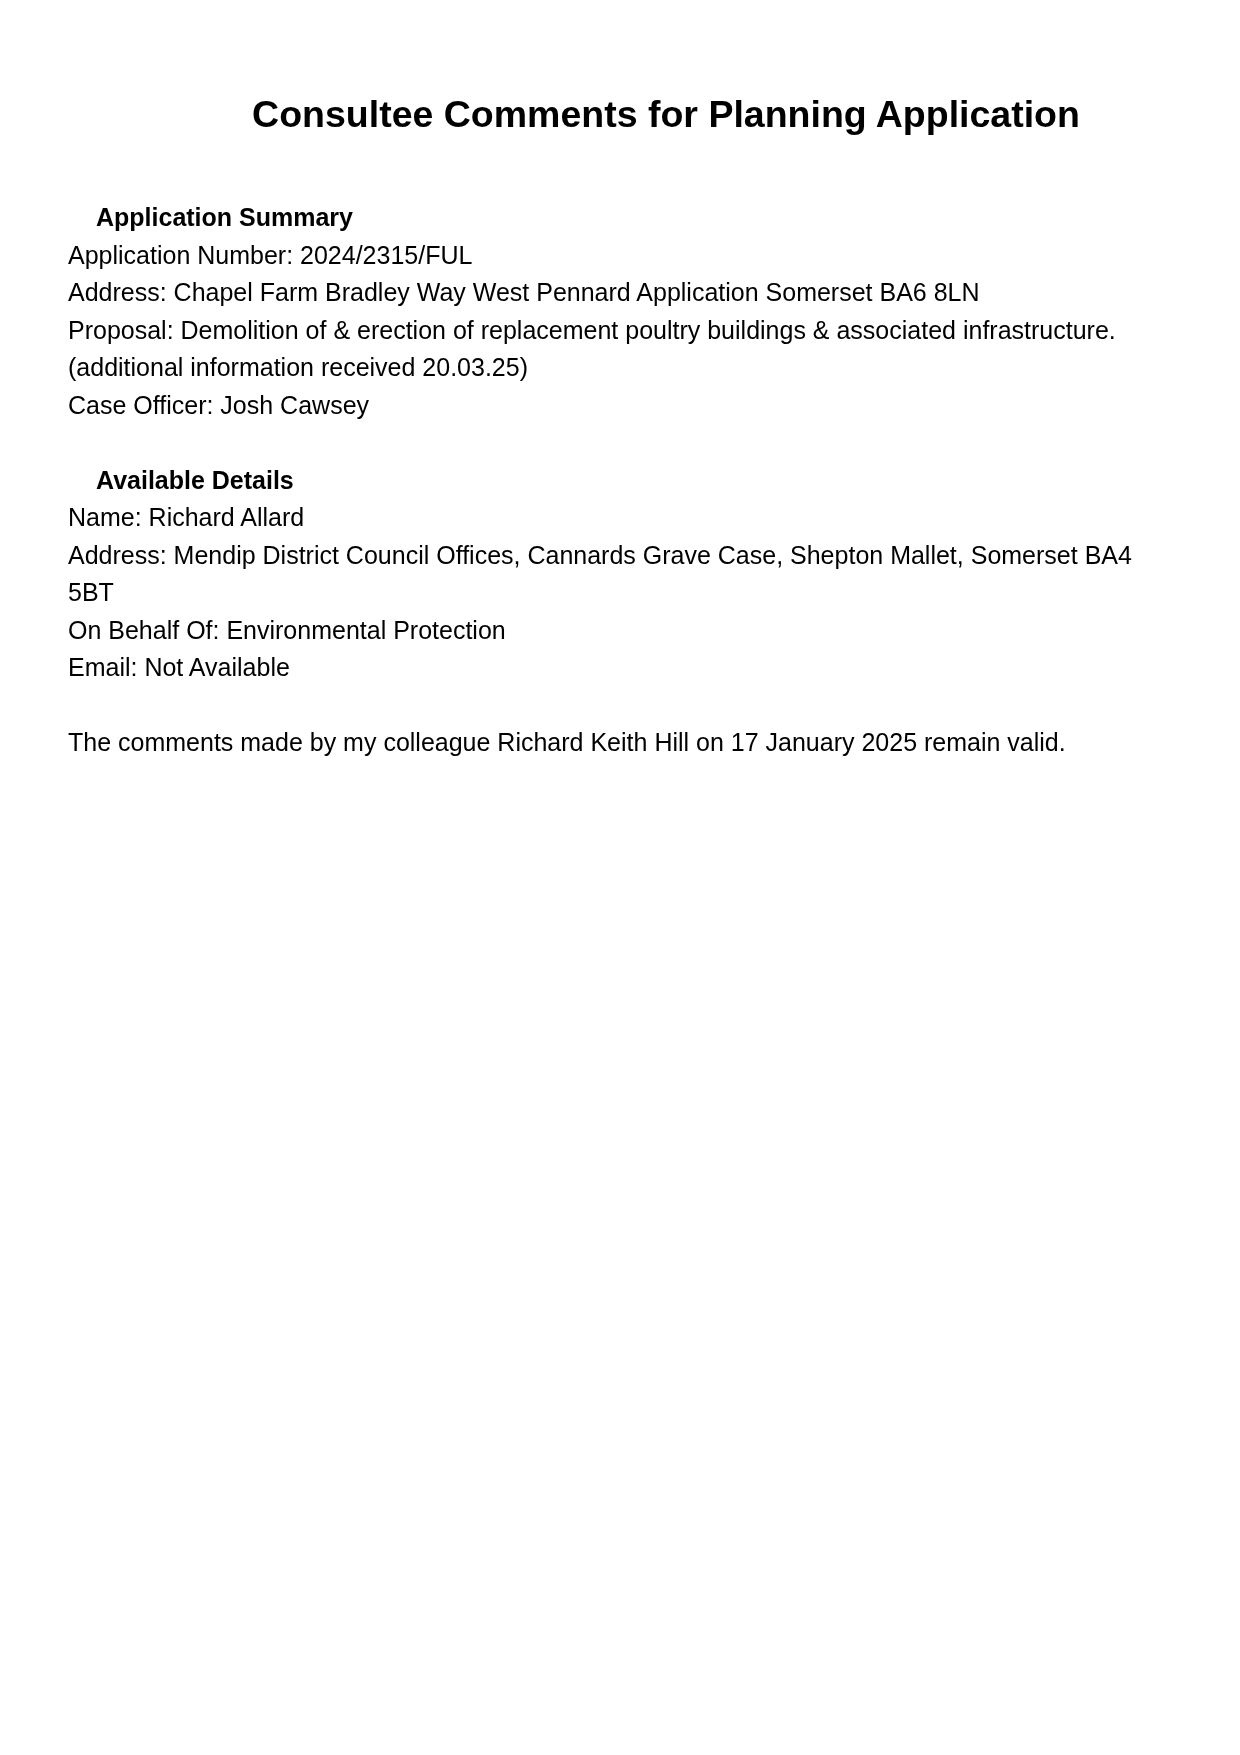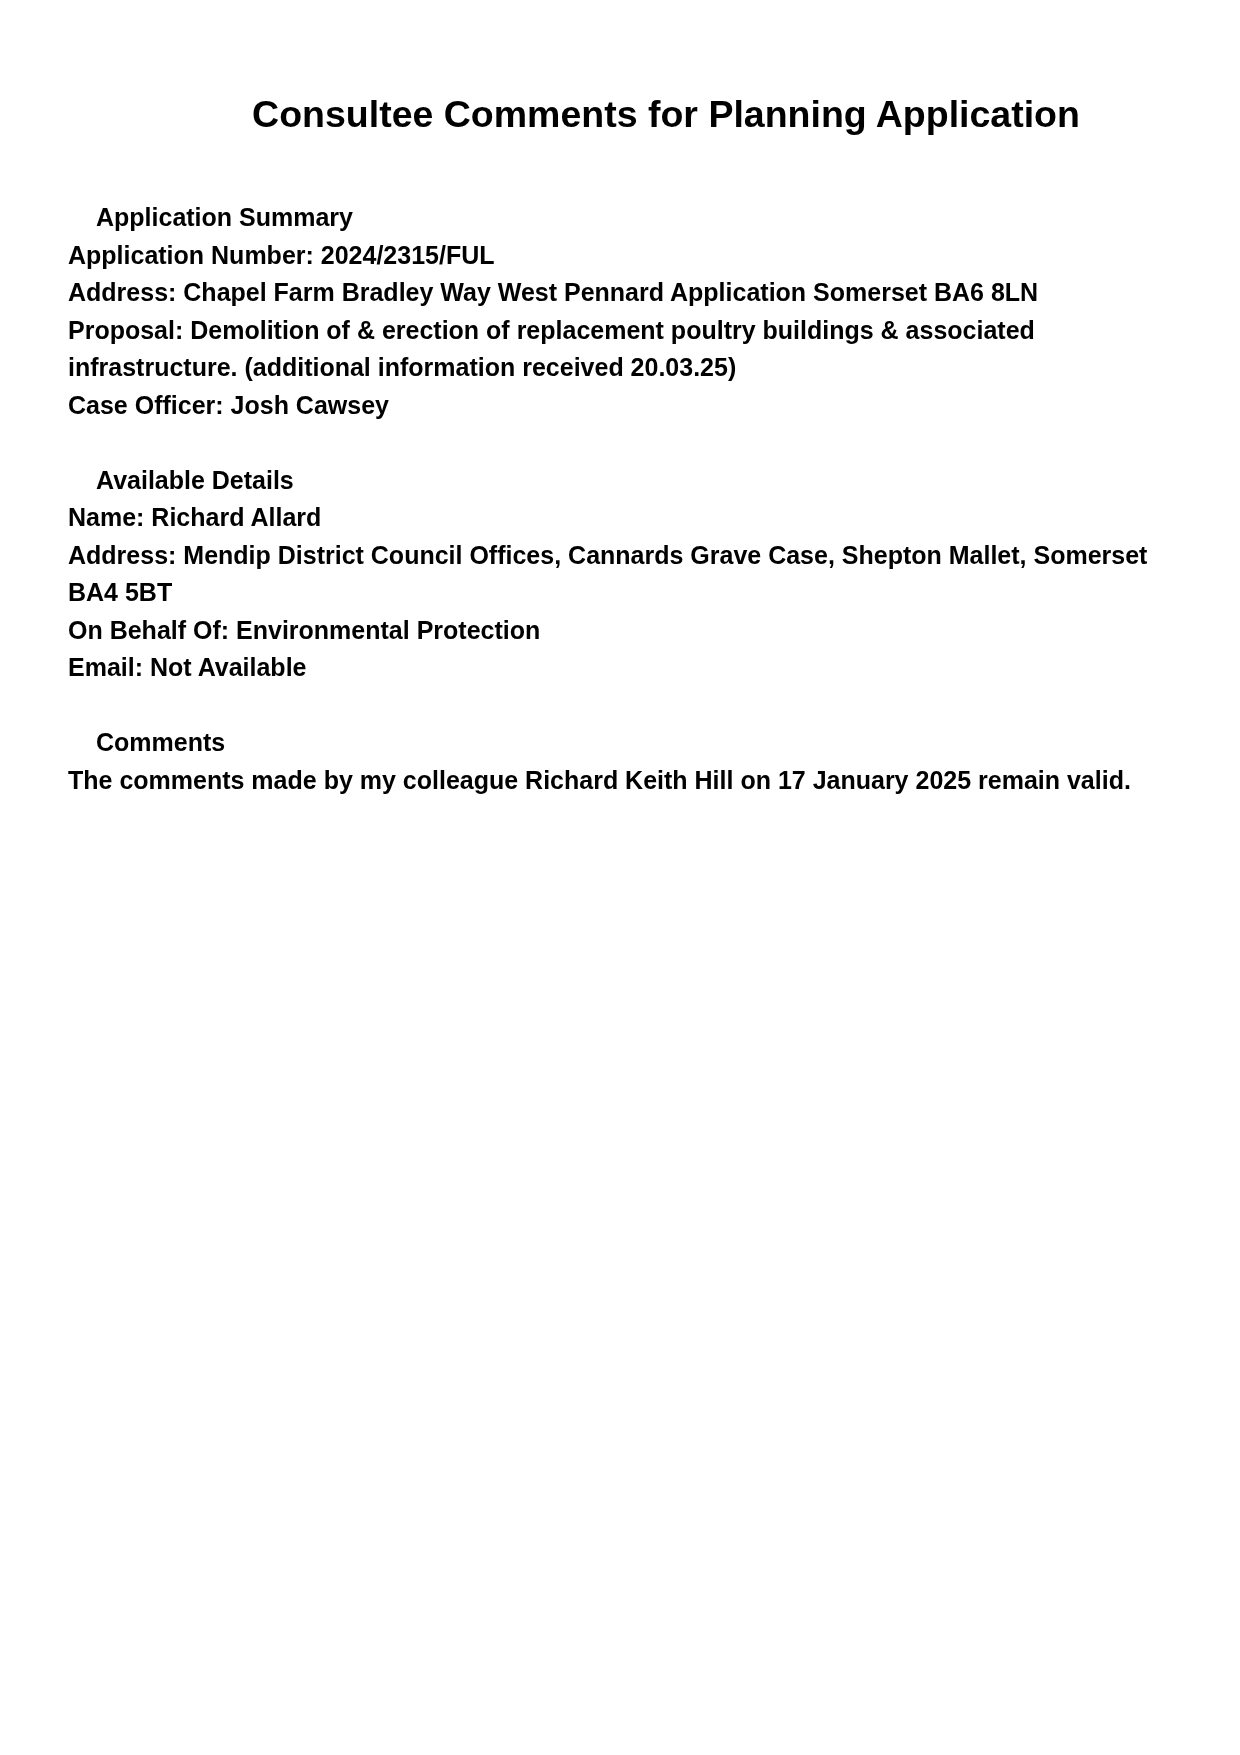--- a/index.html
+++ b/index.html
@@ -29,21 +29,21 @@
   }
   .content {
     margin-left: 68px;
     width: 1080px;
     font-size: 25px;
     line-height: 37.5px;
   }
   .section { margin-top: 37.5px; }
   .section.first { margin-top: 59px; }
   .section-heading { font-weight: bold; margin-left: 28px; }
-  .doc-line { font-weight: bold; }
+  .doc-line { font-weight: normal; }
 </style>
 </head>
 <body>
 
 <div class="page">
 
   <div class="doc-title">
     <div>Consultee Comments for Planning Application</div>
   </div>
 
@@ -59,18 +59,17 @@
 
     <div class="section">
       <div class="section-heading">Available Details</div>
       <div class="doc-line">Name: Richard Allard</div>
       <div class="doc-line">Address: Mendip District Council Offices, Cannards Grave Case, Shepton Mallet, Somerset BA4 5BT</div>
       <div class="doc-line">On Behalf Of: Environmental Protection</div>
       <div class="doc-line">Email: Not Available</div>
     </div>
 
     <div class="section">
-      <div class="section-heading">Comments</div>
       <div class="doc-line">The comments made by my colleague Richard Keith Hill on 17 January 2025 remain valid.</div>
     </div>
 
   </div>
 </div>
 
 </body></html>

